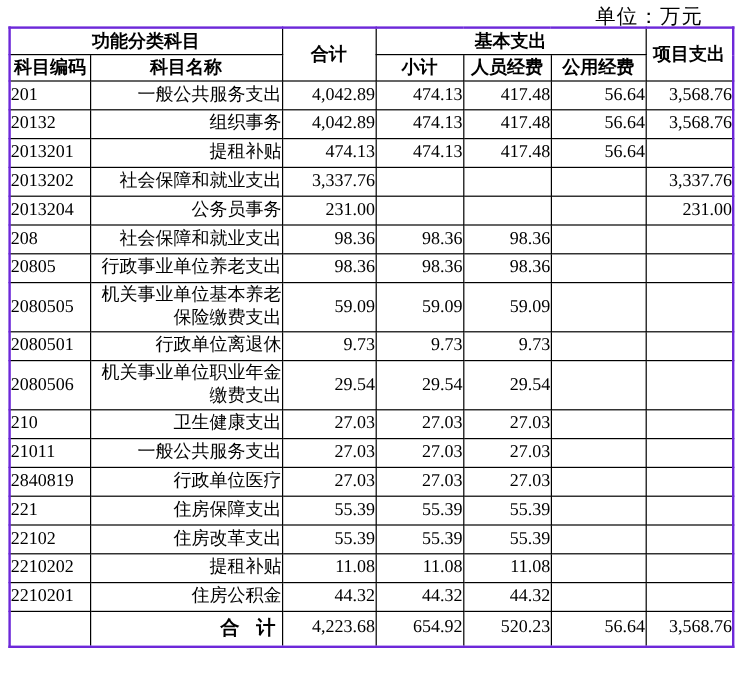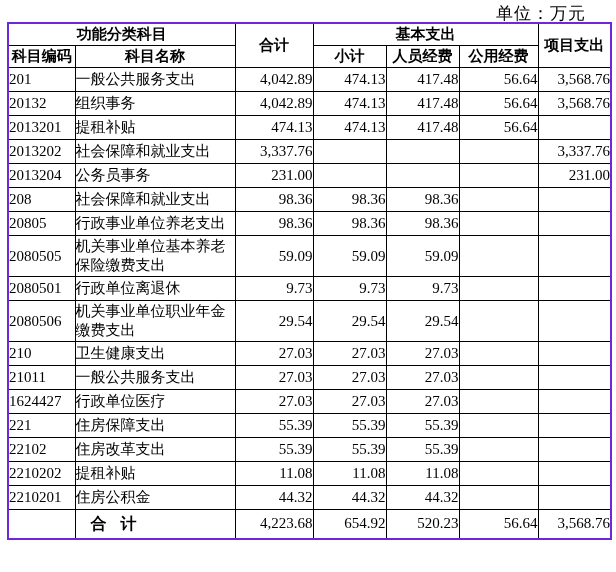--- a/index.html
+++ b/index.html
@@ -42,21 +42,21 @@
     height: 21px;
     padding: 0;
   }
   tr.data-row { height: 24px; }
   td.code {
     text-align: left;
     padding-left: 6px;
     font-size: 15px;
   }
   td.name {
-    text-align: left;
+    text-align: right;
     padding-left: 10px;
     padding-right: 2px;
     line-height: 19px;
     word-break: break-all;
   }
   td.num {
     text-align: right;
     padding-right: 5px;
   }
   tr.total-row { height: 29px; }
@@ -201,21 +201,21 @@
       <tr class="data-row">
     <td class="code">21011</td>
     <td class="name">一般公共服务支出</td>
     <td class="num">27.03</td>
     <td class="num">27.03</td>
     <td class="num">27.03</td>
     <td class="num"></td>
     <td class="num"></td>
   </tr>
       <tr class="data-row">
-    <td class="code">1624427</td>
+    <td class="code">2840819</td>
     <td class="name">行政单位医疗</td>
     <td class="num">27.03</td>
     <td class="num">27.03</td>
     <td class="num">27.03</td>
     <td class="num"></td>
     <td class="num"></td>
   </tr>
       <tr class="data-row">
     <td class="code">221</td>
     <td class="name">住房保障支出</td>

